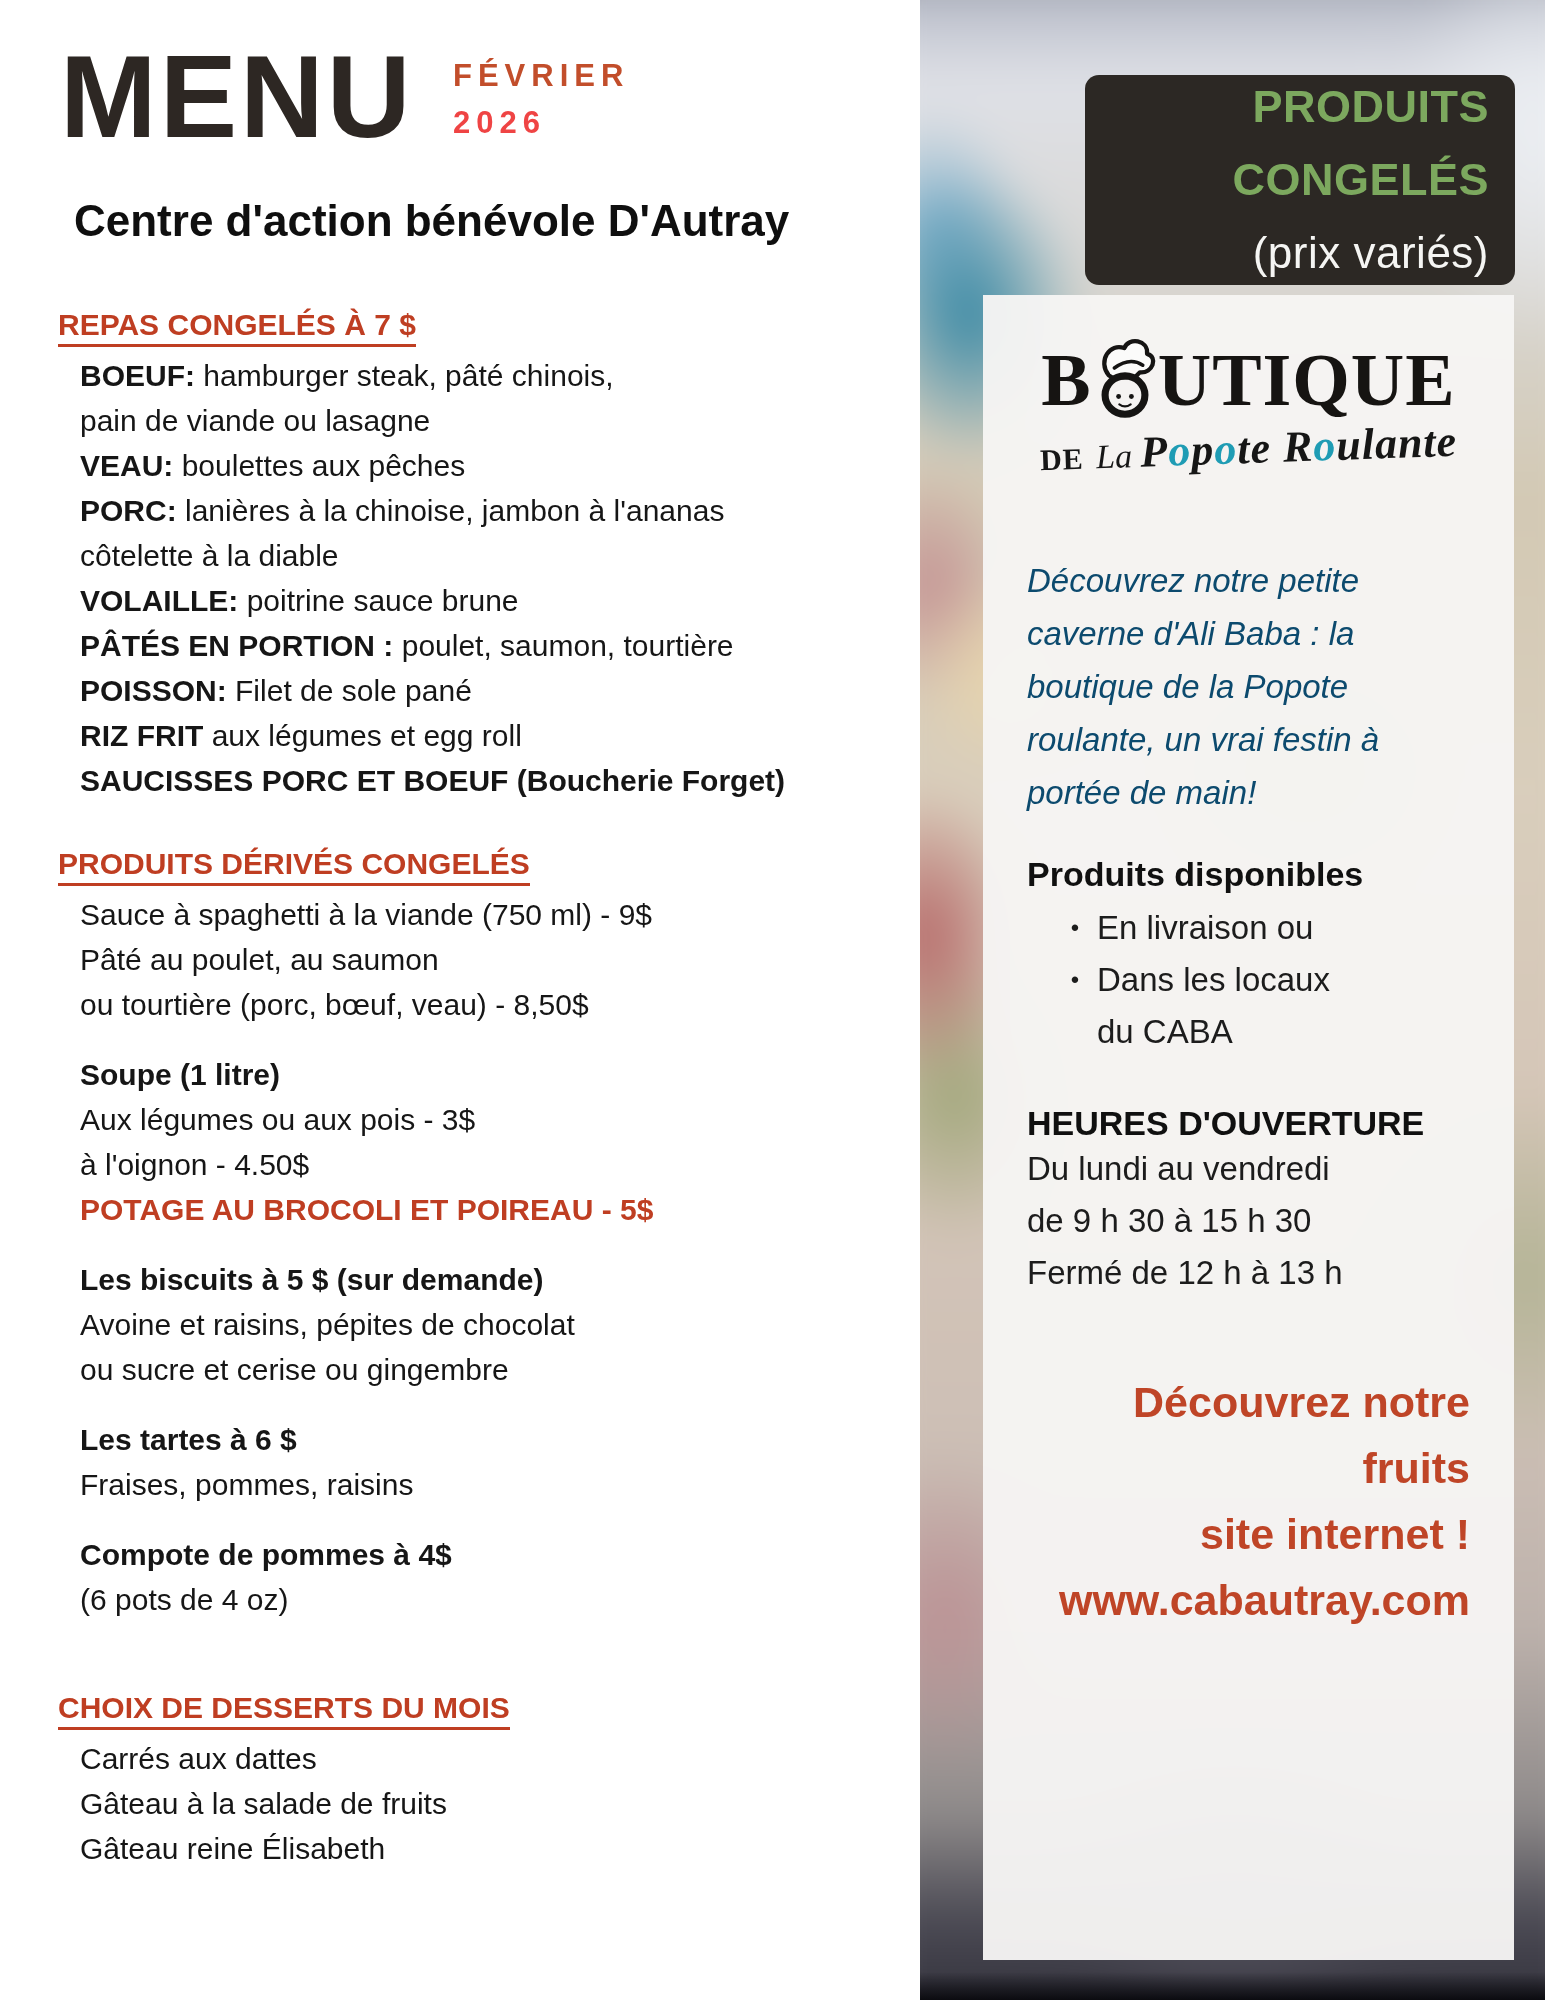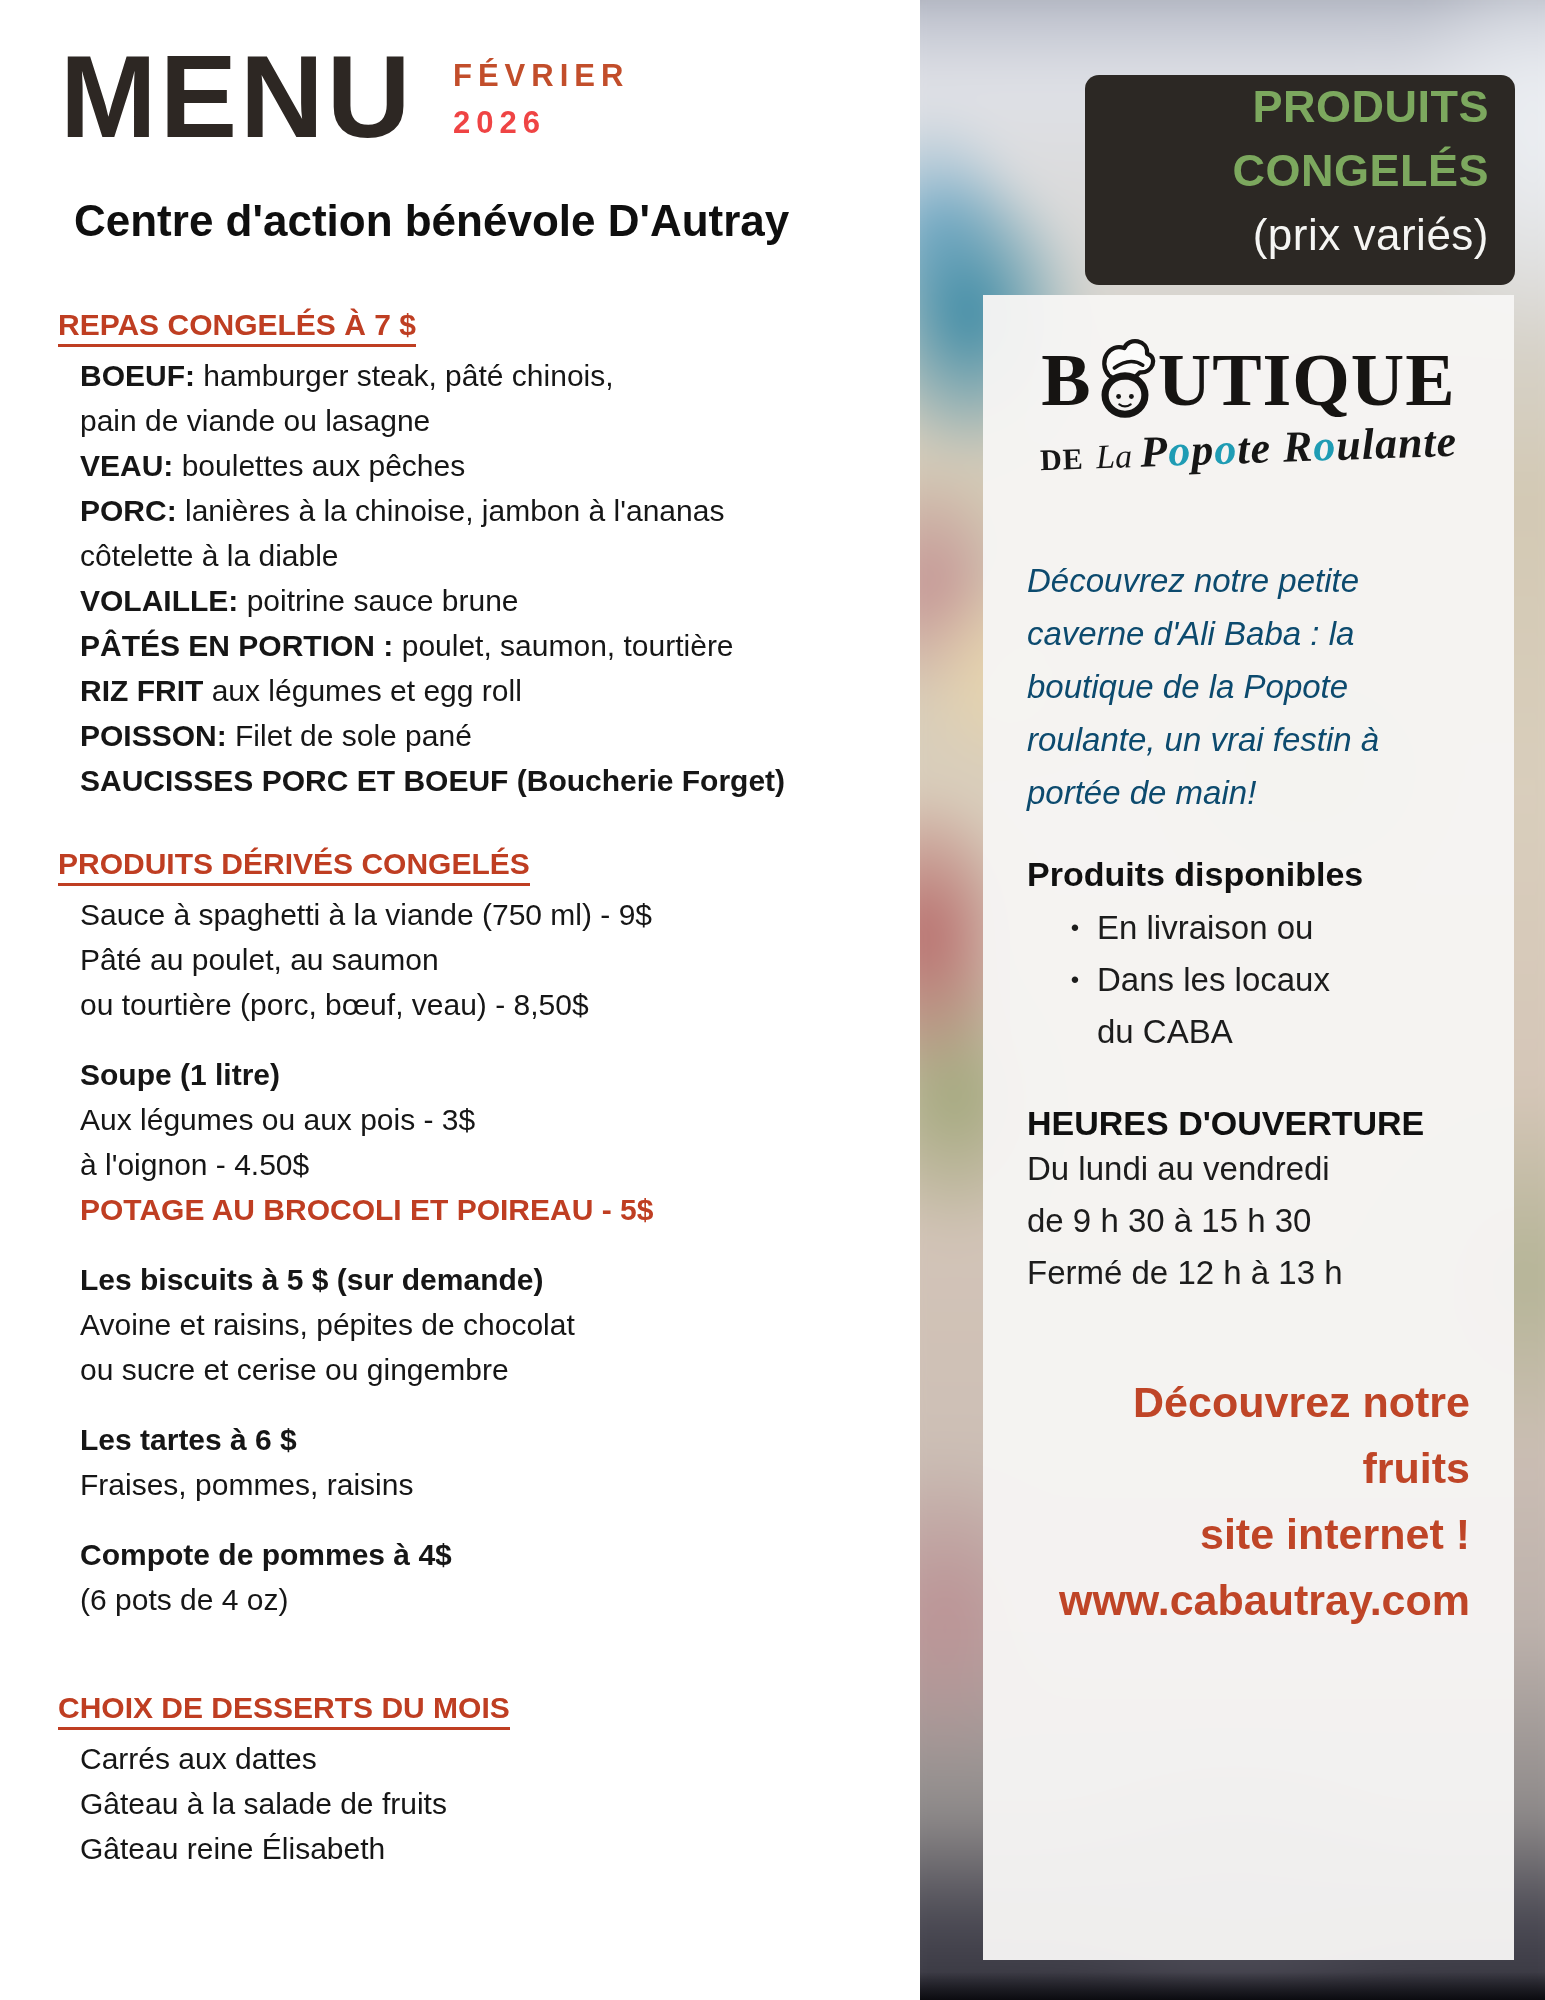--- a/index.html
+++ b/index.html
@@ -21,21 +21,21 @@
       radial-gradient(230px 270px at 650px 1320px, rgba(150,165,115,.5), rgba(150,165,115,0) 70%),
       radial-gradient(210px 310px at 670px 180px, rgba(238,241,245,.9), rgba(238,241,245,0) 70%),
       radial-gradient(270px 210px at 360px 1930px, rgba(90,88,100,.8), rgba(90,88,100,0) 70%),
       linear-gradient(180deg,#7c818e 0%,#b9bdc9 2%,#dfe1e7 6%,#d9d8d6 14%,#d3c9b4 26%,#d9cebc 40%,
                       #d5c6b8 55%,#cec0b6 70%,#bdb2ac 80%,#8e8a8a 89%,#4b4a54 94%,#35343e 98%,#15151c 100%);}
   .photo-floor{position:absolute;left:0;right:0;bottom:0;height:28px;
       background:linear-gradient(180deg,rgba(10,10,14,0),#0b0b10);}
 
   
   .badge{position:absolute;left:1085px;top:75px;width:430px;height:210px;background:#2c2824;border-radius:14px;
-         display:flex;flex-direction:column;justify-content:flex-start;align-items:flex-end;
+         display:flex;flex-direction:column;justify-content:space-between;align-items:flex-end;
          padding:0 26px;box-sizing:border-box;}
   .badge-line{font-weight:bold;font-size:45px;line-height:64px;color:#7ca85e;letter-spacing:.5px;white-space:nowrap;}
   .badge-line.white{color:#f5f5f3;font-weight:normal;font-size:44px;}
 
   
   .card{position:absolute;left:983px;top:295px;width:531px;height:1665px;background:rgba(246,245,244,.96);
         box-sizing:border-box;padding:30px 44px 0;}
   .logo-word{font-family:"Liberation Serif",serif;font-weight:bold;font-size:74px;letter-spacing:1px;
         color:#161412;display:flex;align-items:flex-end;justify-content:center;}
   .chef-o{width:64px;height:106px;margin:0 1px -8px;}
@@ -143,22 +143,22 @@
   <div class="org-name">Centre d'action bénévole D'Autray</div>
   <div class="menu-lines">
       <div class="ml heading"><span class="hu">REPAS CONGELÉS À 7 $</span></div>
       <div class="ml item"><b>BOEUF:</b> hamburger steak, pâté chinois,</div>
       <div class="ml item">pain de viande ou lasagne</div>
       <div class="ml item"><b>VEAU:</b>  boulettes aux pêches</div>
       <div class="ml item"><b>PORC:</b> lanières à la chinoise, jambon à  l'ananas</div>
       <div class="ml item">côtelette à la diable</div>
       <div class="ml item"><b>VOLAILLE:</b> poitrine sauce brune</div>
       <div class="ml item"><b>PÂTÉS EN PORTION :</b> poulet, saumon, tourtière</div>
+      <div class="ml item"><b>POISSON:</b> Filet de sole pané</div>
       <div class="ml item"><b>RIZ FRIT</b> aux légumes et egg roll</div>
-      <div class="ml item"><b>POISSON:</b> Filet de sole pané</div>
       <div class="ml item"><b>SAUCISSES PORC ET BOEUF (Boucherie Forget)</b></div>
       <div class="ml heading"><span class="hu">PRODUITS DÉRIVÉS CONGELÉS </span></div>
       <div class="ml item">Sauce à spaghetti à la viande (750 ml) -  9$</div>
       <div class="ml item">Pâté au poulet, au saumon</div>
       <div class="ml item">ou tourtière (porc, bœuf, veau) - 8,50$</div>
       <div class="ml gap"></div>
       <div class="ml bold">Soupe  (1 litre)</div>
       <div class="ml item">Aux légumes ou aux pois - 3$</div>
       <div class="ml item">à l'oignon - 4.50$</div>
       <div class="ml redbold">POTAGE AU BROCOLI ET POIREAU - 5$</div>

